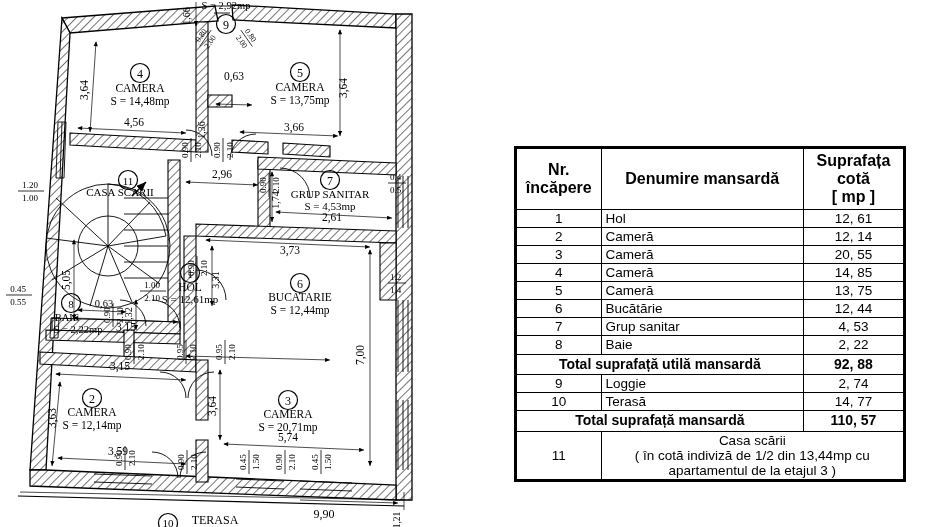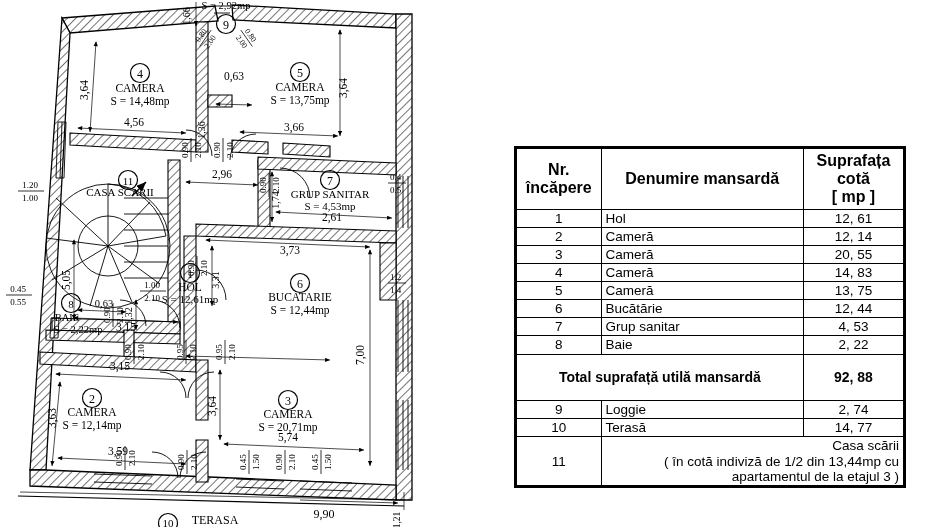--- a/index.html
+++ b/index.html
@@ -35,22 +35,22 @@
   table.room-table th{
     font-weight:bold;
     text-align:center;
     font-size:16px;
     padding:3px 2px;
   }
   .c-nr{width:78px;text-align:center;}
   .c-name{width:215px;text-align:left;padding-left:8px;}
   .c-area{width:95px;text-align:center;margin-left:48px;}
   tr.total-row td{font-weight:bold;font-size:14px;}
-  tr.total-row td.tot-label{text-align:center;padding:15px 4px;}
-  td.stair-note{text-align:right;font-size:13.5px;line-height:1.25;padding:4px 6px;}
+  tr.total-row td.tot-label{text-align:center;padding:2px 4px;}
+  td.stair-note{text-align:center;font-size:13.5px;line-height:1.25;padding:4px 6px;}
   .hdr-sub{display:block;}
   
   table.room-table{outline:none;}
   .tbl-outer{border:2.5px solid #000;display:inline-block;padding:0;background:#fff;}
   
   .plan-txt{font-family:"Liberation Serif",serif;}
 </style>
 </head>
 <body>
 
@@ -439,21 +439,21 @@
         <td class="c-area">12, 14</td>
       </tr>
       <tr>
         <td class="c-nr">3</td>
         <td class="c-name">Cameră</td>
         <td class="c-area">20, 55</td>
       </tr>
       <tr>
         <td class="c-nr">4</td>
         <td class="c-name">Cameră</td>
-        <td class="c-area">14, 83</td>
+        <td class="c-area">14, 85</td>
       </tr>
       <tr>
         <td class="c-nr">5</td>
         <td class="c-name">Cameră</td>
         <td class="c-area">13, 75</td>
       </tr>
       <tr>
         <td class="c-nr">6</td>
         <td class="c-name">Bucătărie</td>
         <td class="c-area">12, 44</td>
@@ -474,20 +474,24 @@
       </tr>
       <tr>
         <td class="c-nr">9</td>
         <td class="c-name">Loggie</td>
         <td class="c-area">2, 74</td>
       </tr>
       <tr>
         <td class="c-nr">10</td>
         <td class="c-name">Terasă</td>
         <td class="c-area">14, 77</td>
+      </tr>
+      <tr class="total-row">
+        <td class="tot-label" colspan="2">Total  suprafață mansardă</td>
+        <td class="c-area">110, 57</td>
       </tr>
       <tr>
         <td class="c-nr">11</td>
         <td class="stair-note" colspan="2">
           <div>Casa scării</div>
           <div>( în cotă indiviză de 1/2 din 13,44mp cu</div>
           <div>apartamentul de la etajul 3 )</div>
         </td>
       </tr>
     </tbody>

